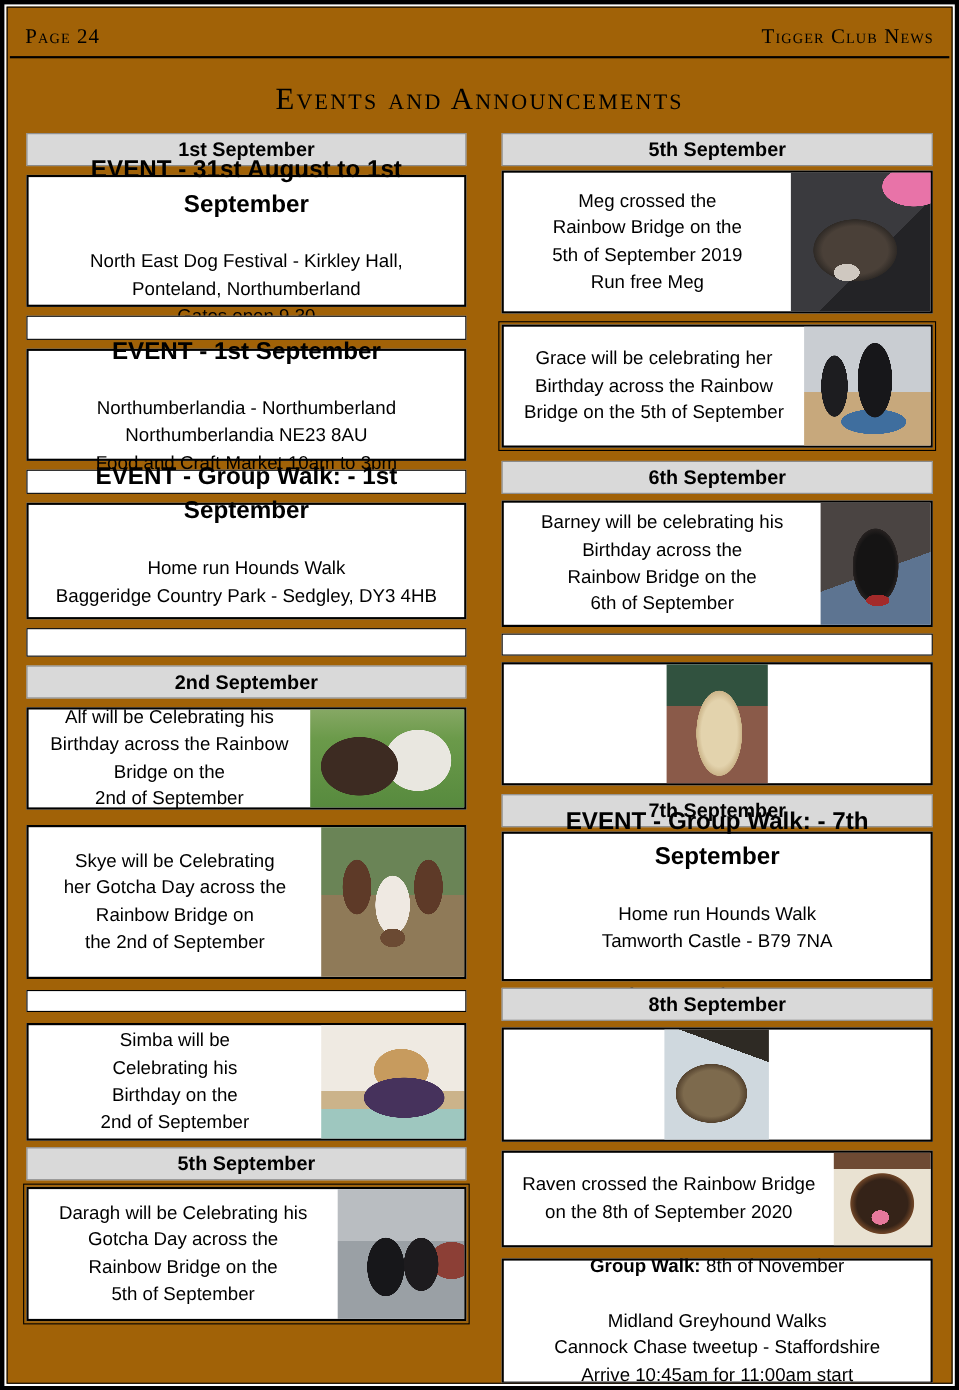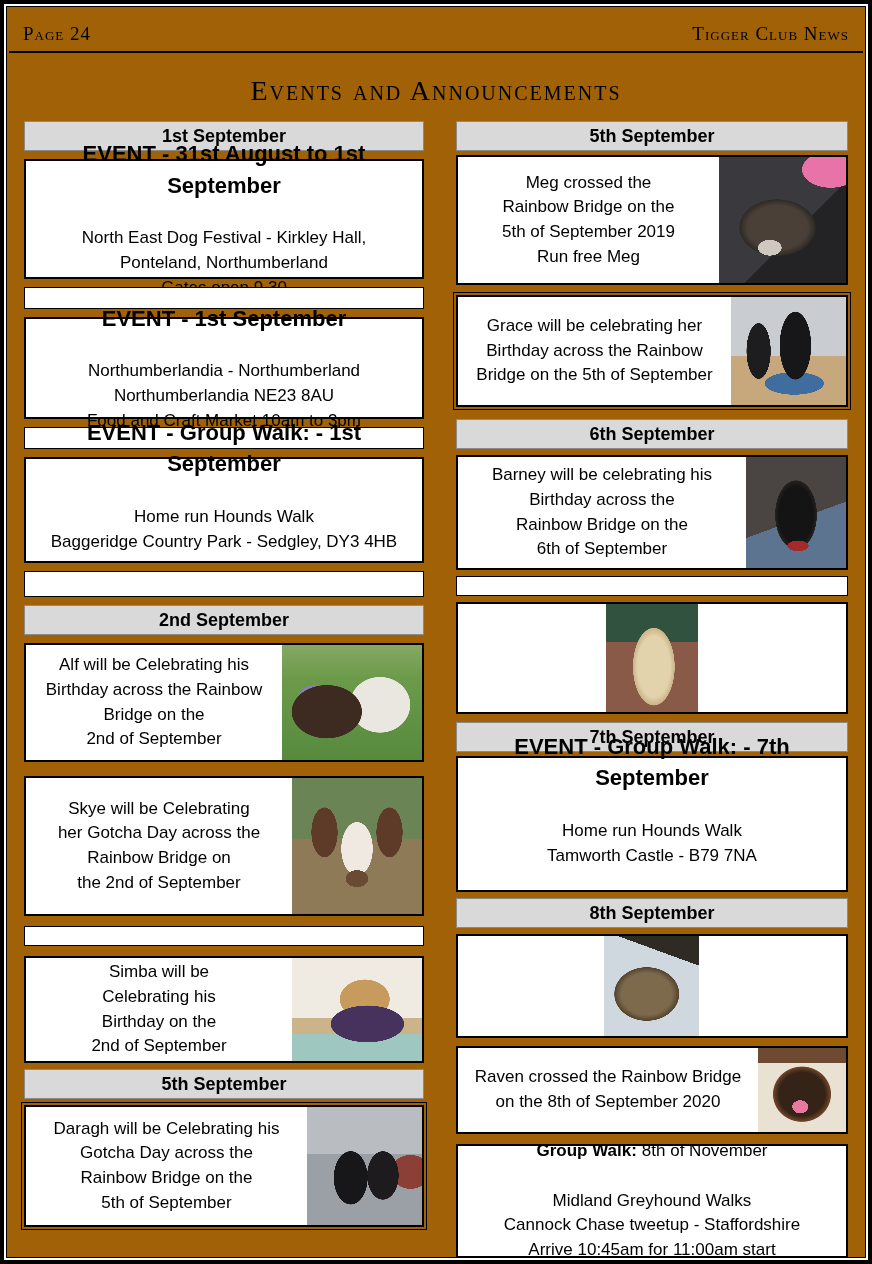--- a/index.html
+++ b/index.html
@@ -128,21 +128,21 @@
             <span class="arrive-line"><span class="alabel">Arrive:</span><span class="atext">10.30 for 11am start</span></span></div>
         </div>
 
         <div style="height:8px"></div>
         <div class="ebox" style="height:26px"></div>
         <div style="height:8px"></div>
 
         <div class="dhdr">2nd September</div>
         <div style="height:8px"></div>
 
-        <div class="evbox" style="height:119px">
+        <div class="evbox" style="height:93px">
           <div class="ev-text">Alf will be Celebrating his
 Birthday across the Rainbow
 Bridge on the
 2nd of September</div>
           <div class="photo photo-alf" style="width:140px" role="img" aria-label="Alf - two greyhounds standing on grass at an outdoor event"></div>
         </div>
 
         <div style="height:14px"></div>
 
         <div class="evbox" style="height:140px">

